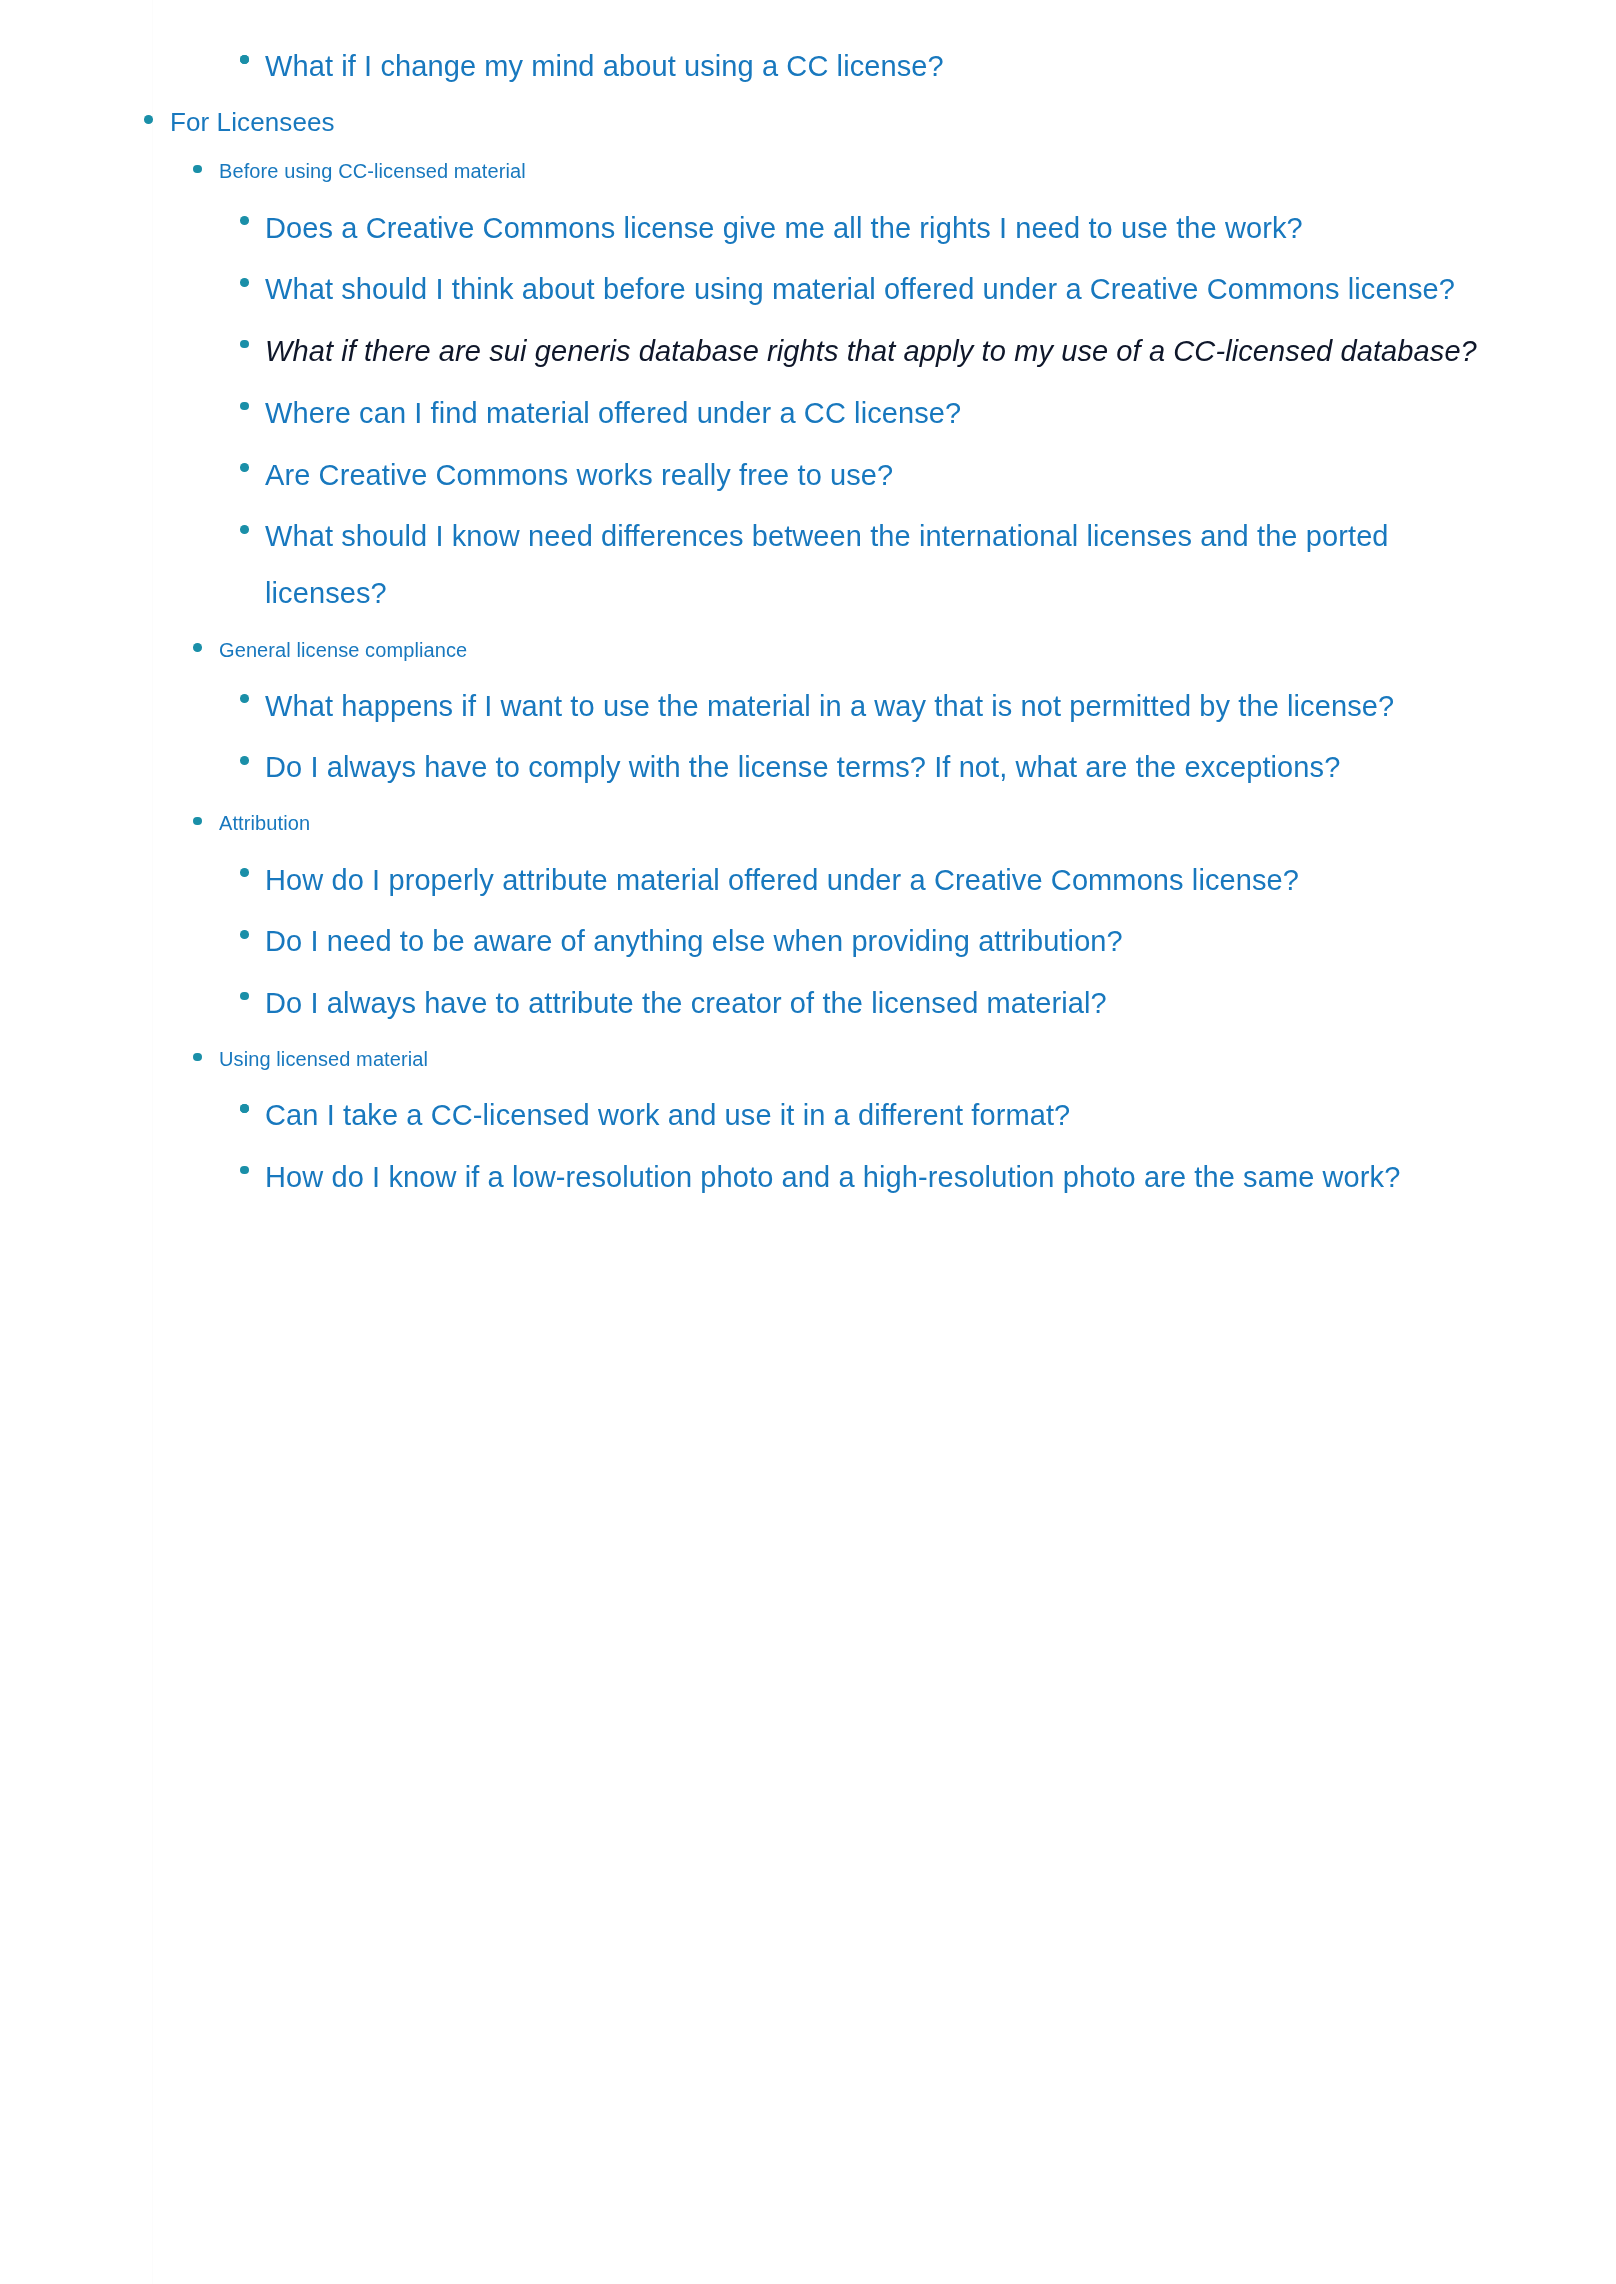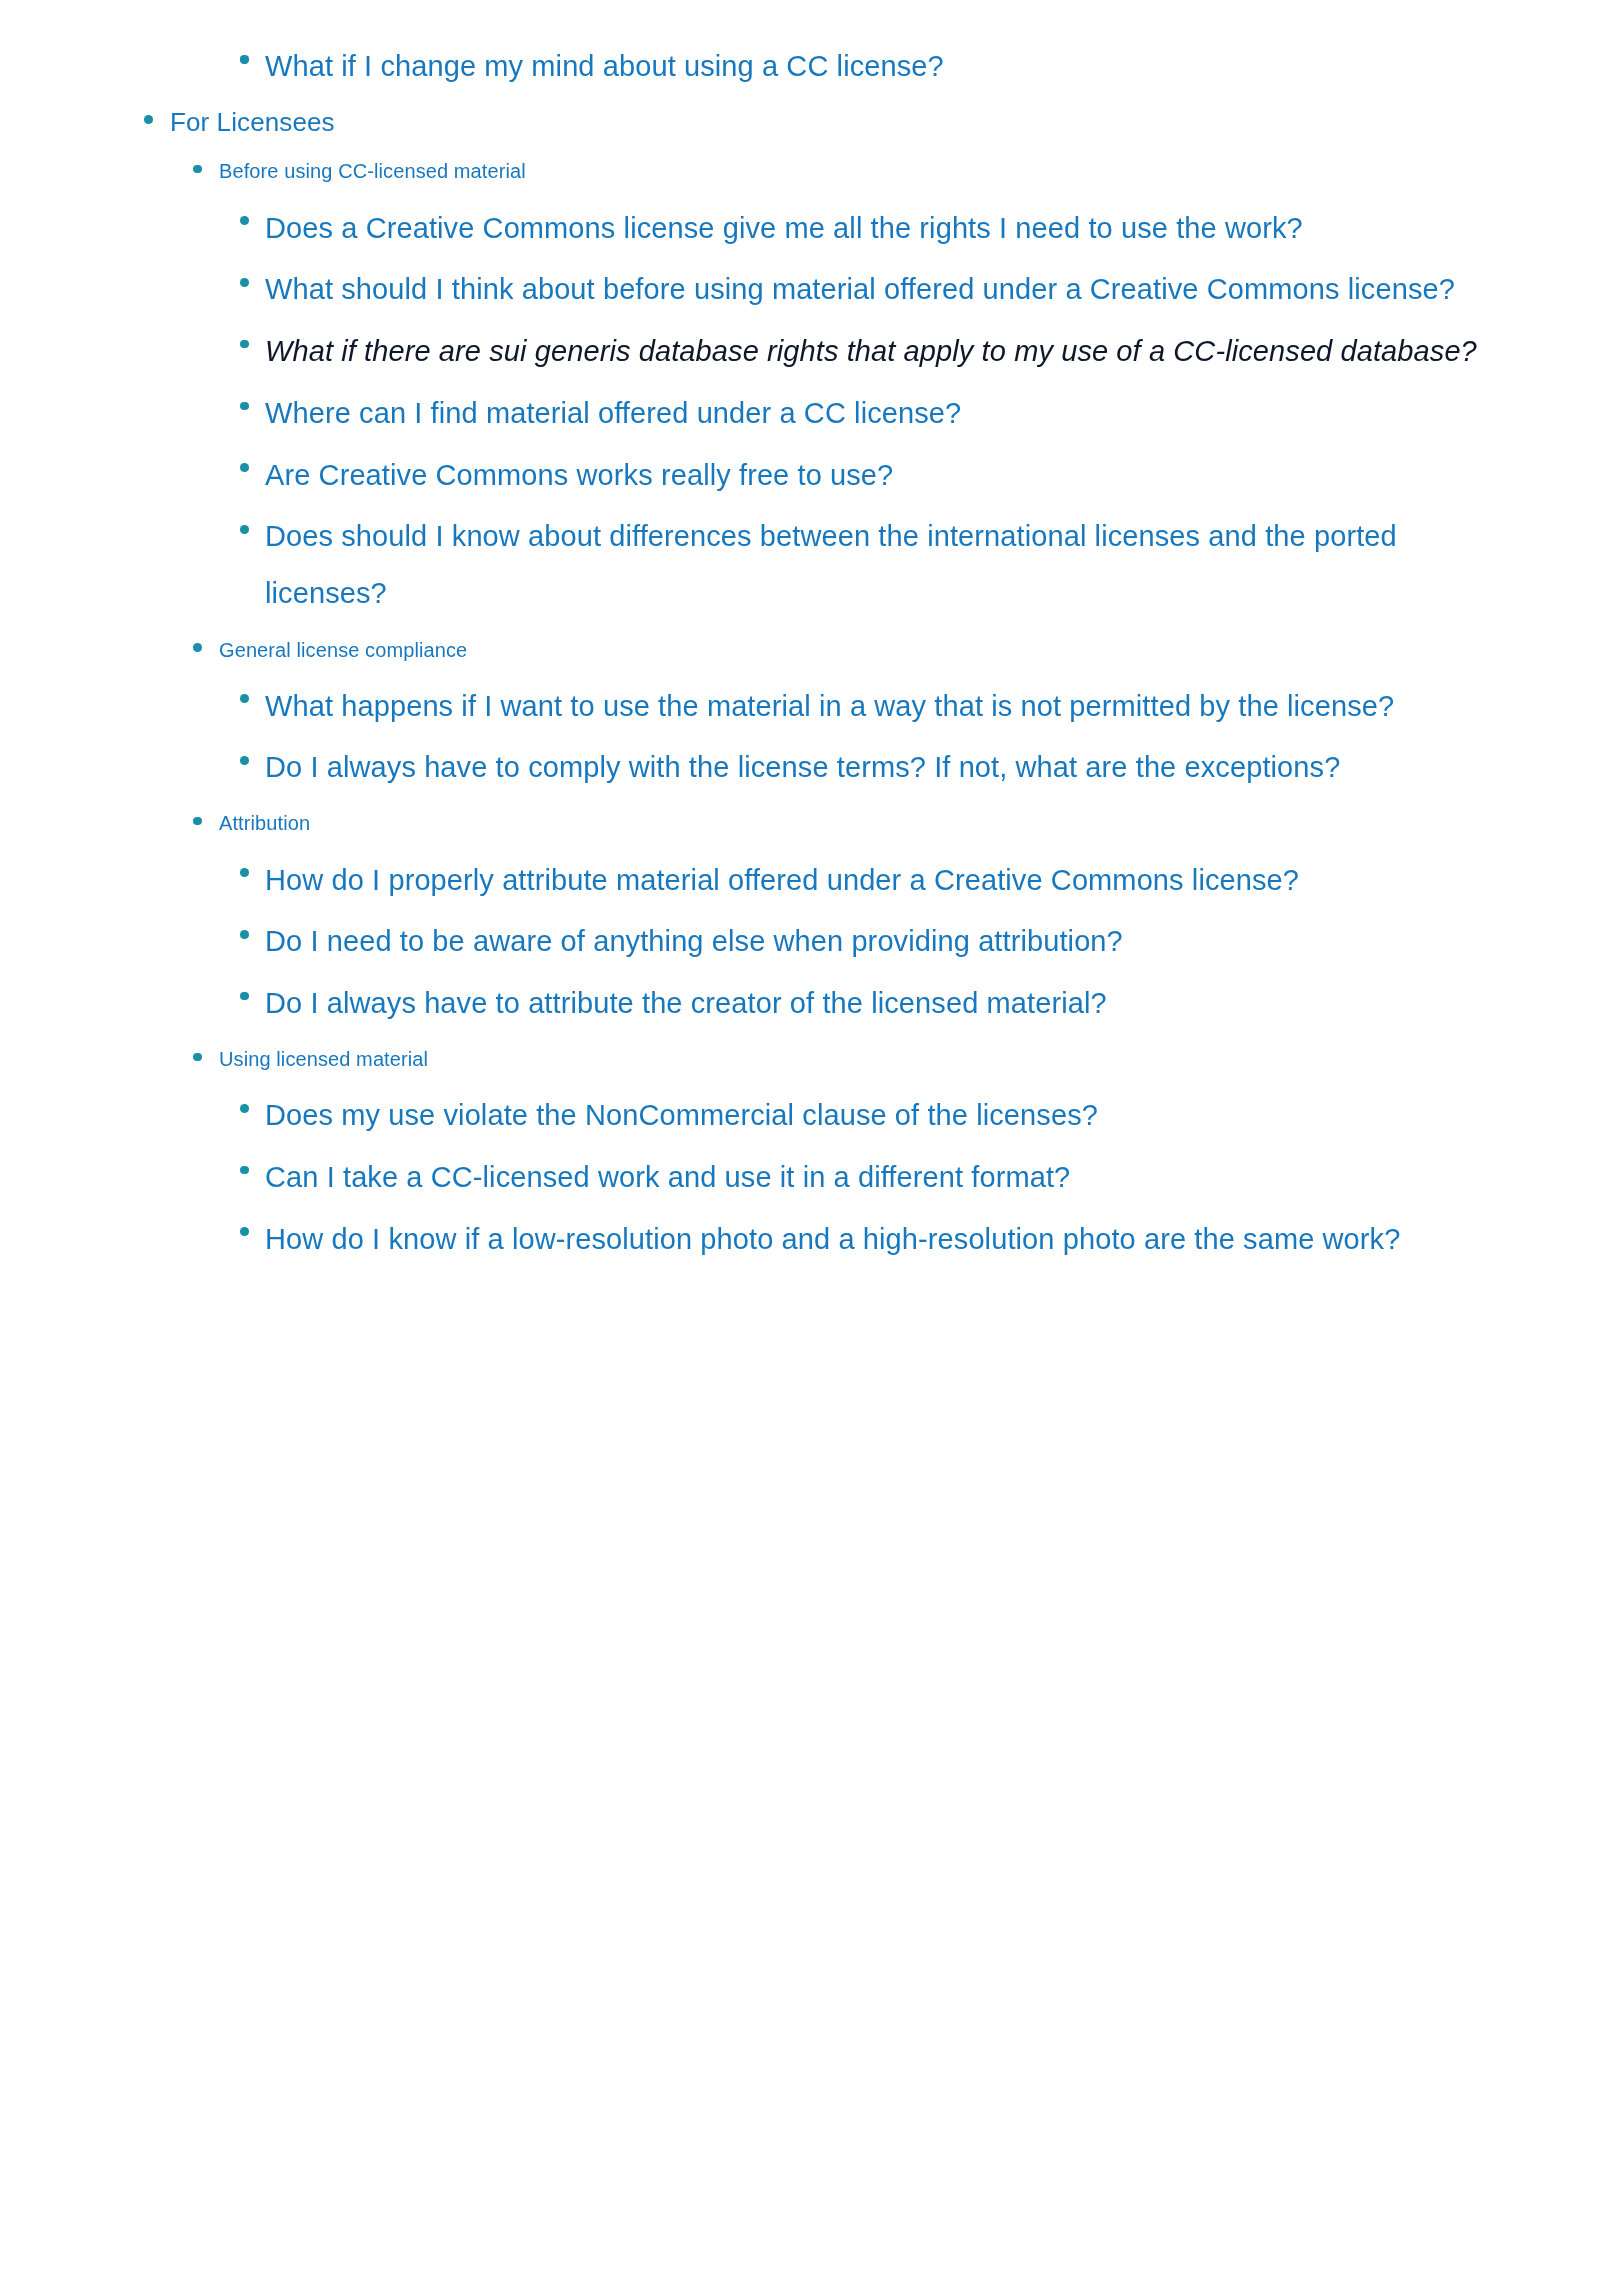--- a/index.html
+++ b/index.html
@@ -177,21 +177,21 @@
               </li>
               <li class="toc-item lvl3">
                 <span class="row">
                   <span class="bullet" style="background: rgb(26, 143, 168);"></span>
                   <a class="toc-link" href="#" style="color: rgb(24, 120, 190);">Are Creative Commons works really free to use?</a>
                 </span>
               </li>
               <li class="toc-item lvl3">
                 <span class="row">
                   <span class="bullet" style="background: rgb(26, 143, 168);"></span>
-                  <a class="toc-link" href="#" style="color: rgb(24, 120, 190);">Does should I know about differences between the international licenses and the ported licenses?</a>
+                  <a class="toc-link" href="#" style="color: rgb(24, 120, 190);">What should I know need differences between the international licenses and the ported licenses?</a>
                 </span>
               </li>
             </ul>
           </li>
 
           <li class="toc-item lvl2">
             <span class="row">
               <span class="bullet" style="background: rgb(26, 143, 168);"></span>
               <a class="toc-link" href="#" style="color: rgb(24, 120, 190);">General license compliance</a>
             </span>
@@ -240,21 +240,20 @@
 
           <li class="toc-item lvl2">
             <span class="row">
               <span class="bullet" style="background: rgb(26, 143, 168);"></span>
               <a class="toc-link" href="#" style="color: rgb(24, 120, 190);">Using licensed material</a>
             </span>
             <ul class="sub">
               <li class="toc-item lvl3">
                 <span class="row">
                   <span class="bullet" style="background: rgb(26, 143, 168);"></span>
-                  <a class="toc-link" href="#" style="color: rgb(24, 120, 190);">Does my use violate the NonCommercial clause of the licenses?</a>
                 </span>
               </li>
               <li class="toc-item lvl3">
                 <span class="row">
                   <span class="bullet" style="background: rgb(26, 143, 168);"></span>
                   <a class="toc-link" href="#" style="color: rgb(24, 120, 190);">Can I take a CC-licensed work and use it in a different format?</a>
                 </span>
               </li>
               <li class="toc-item lvl3">
                 <span class="row">

